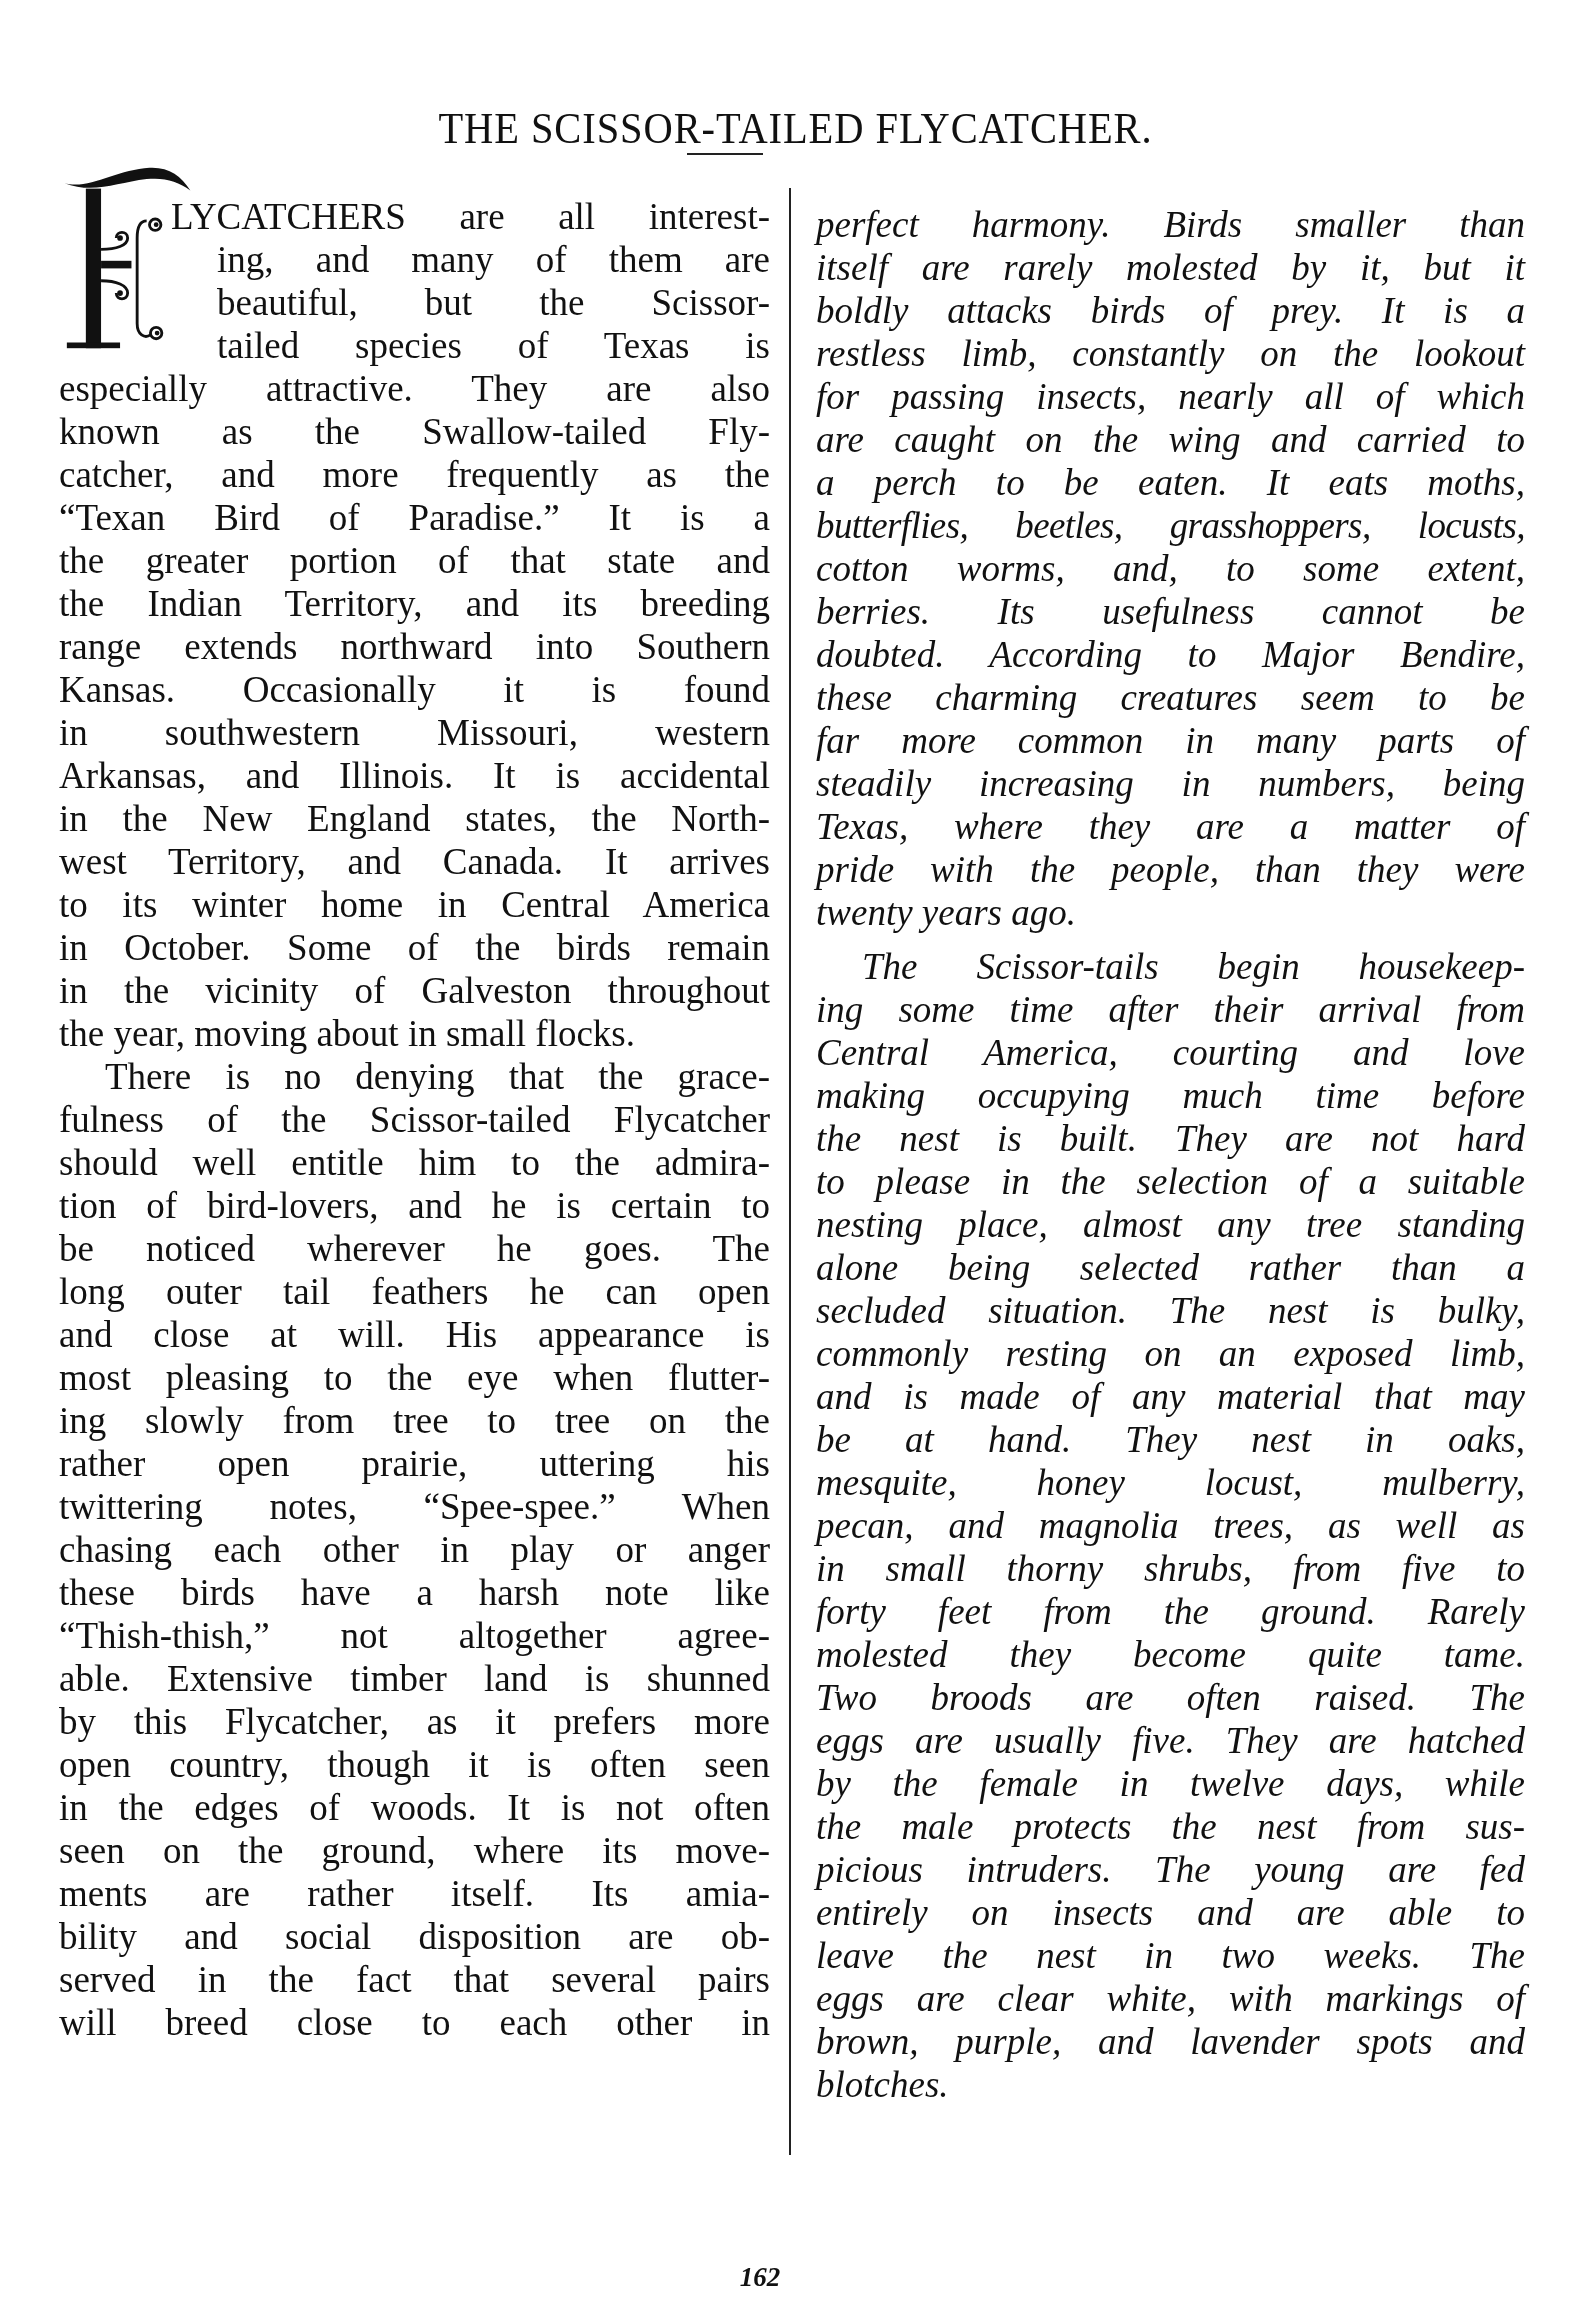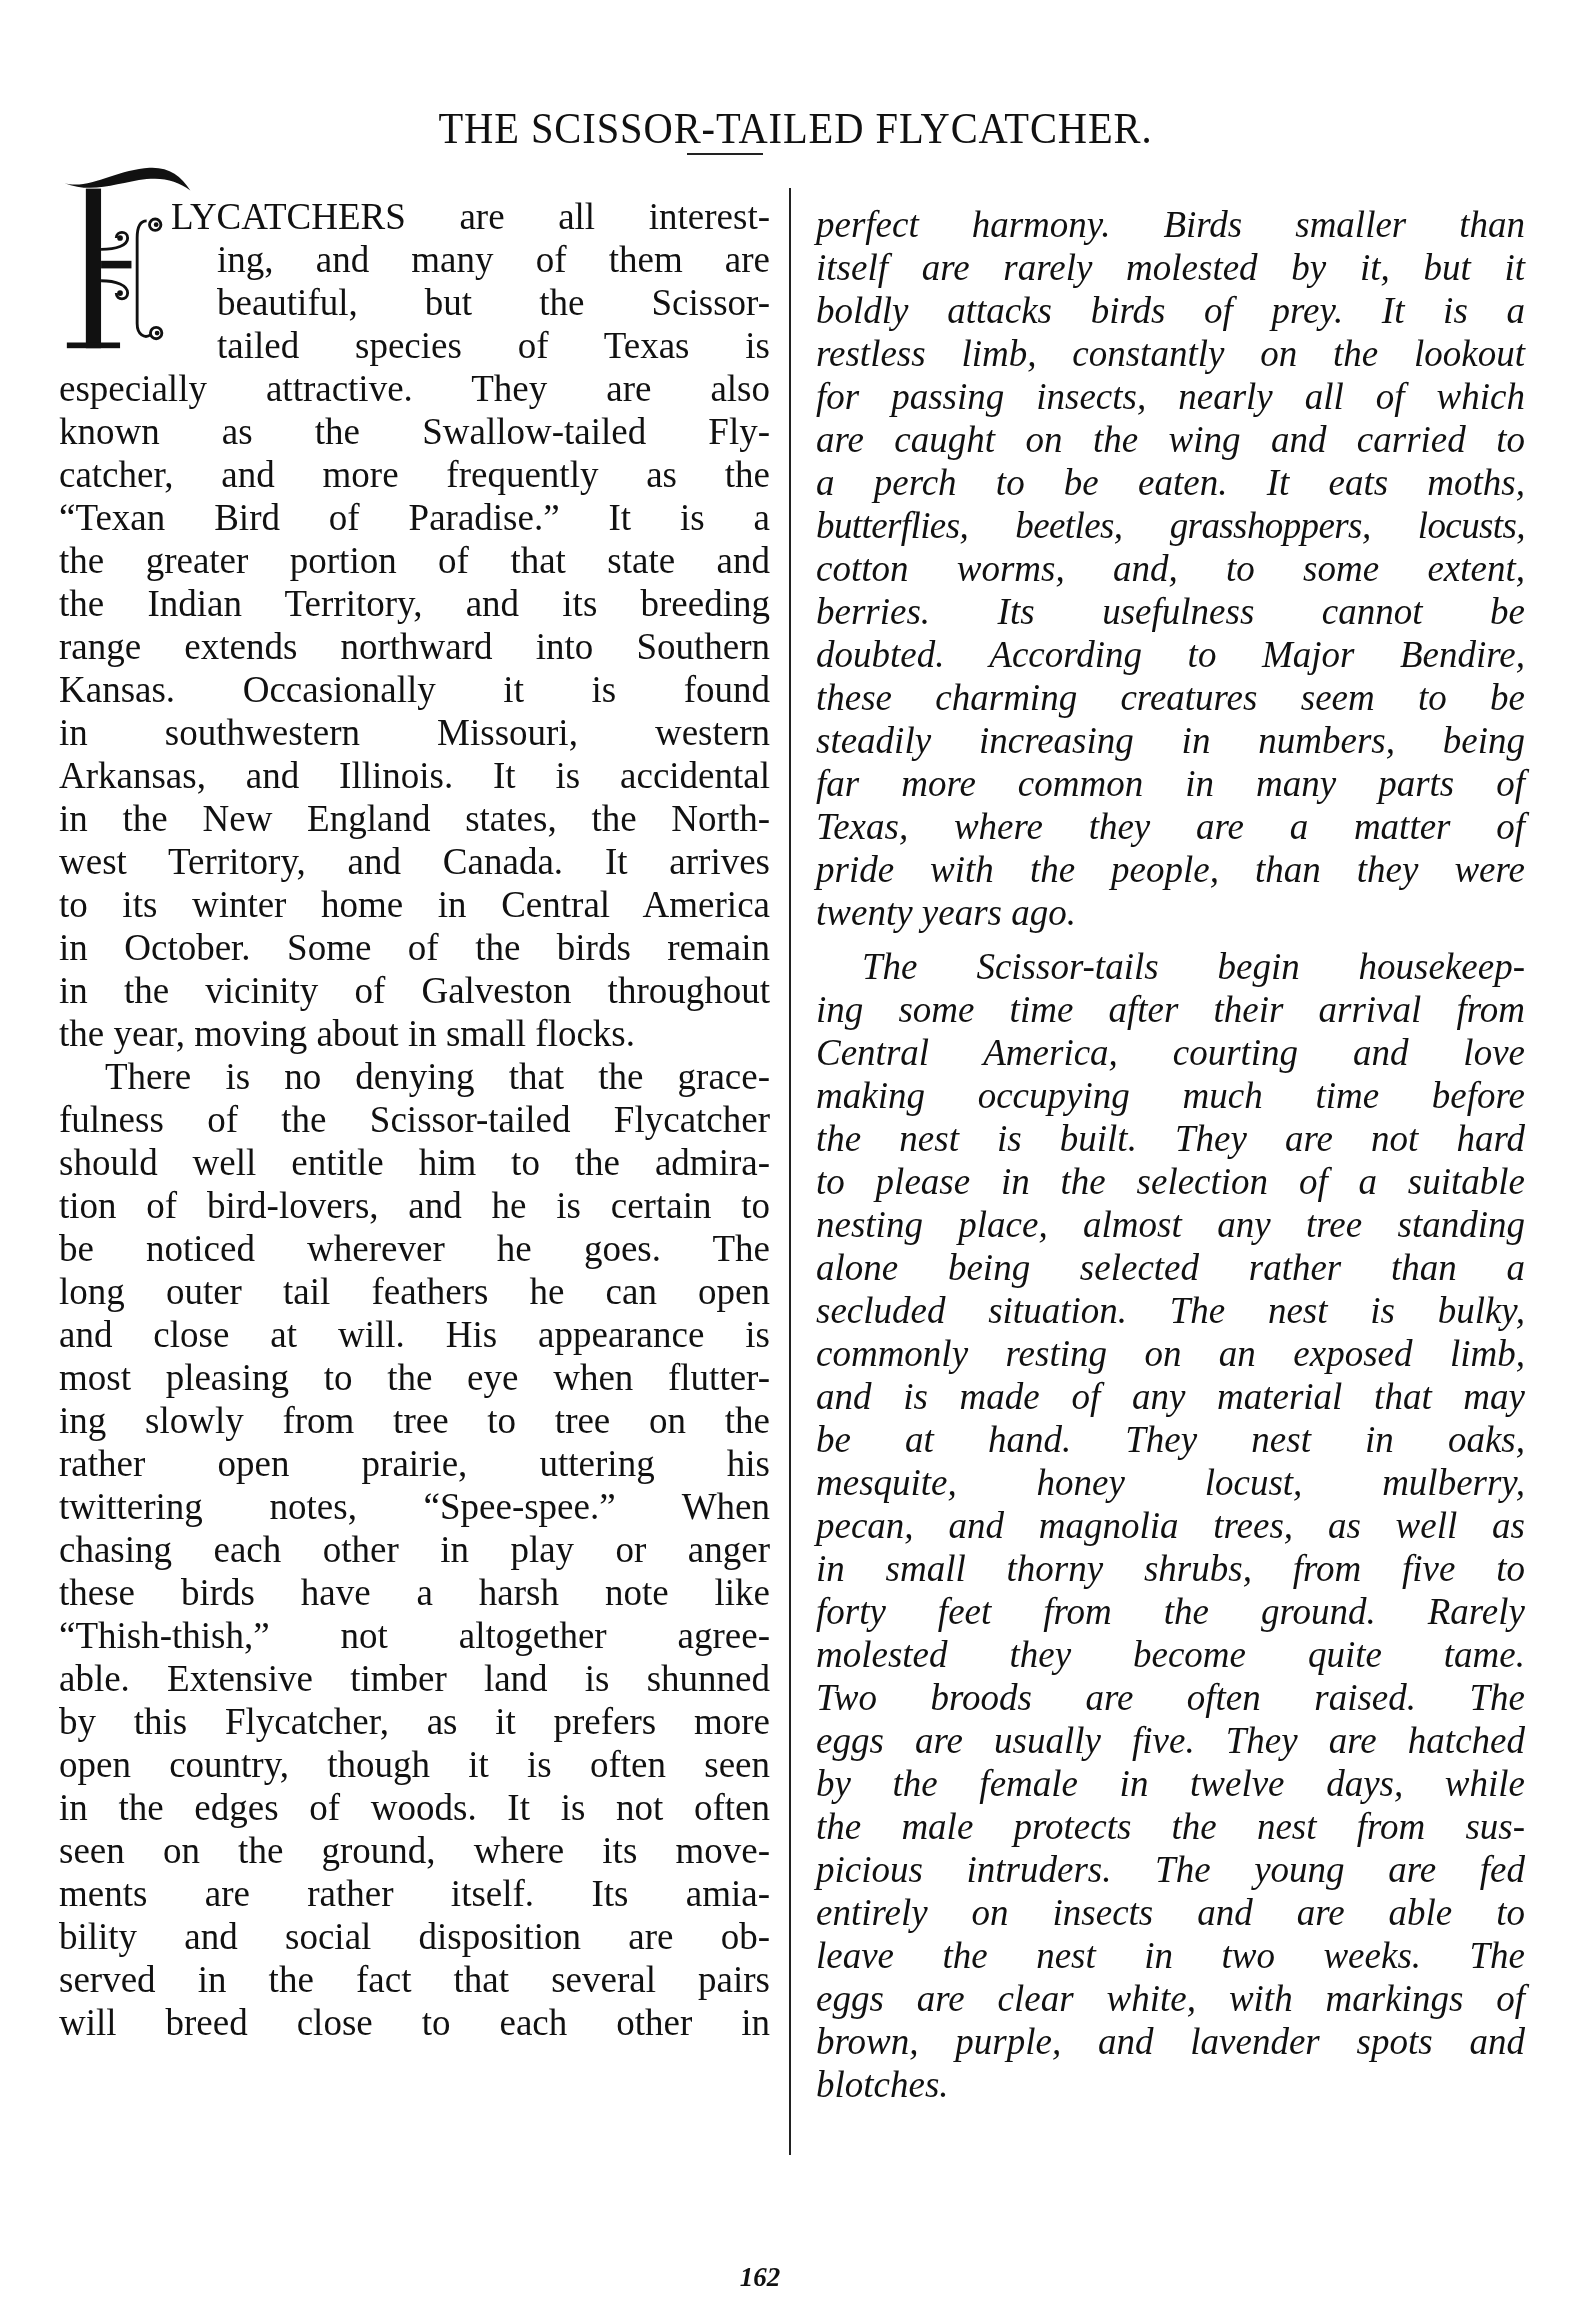--- a/index.html
+++ b/index.html
@@ -126,22 +126,22 @@
   <span class="line">boldly attacks birds of prey. It is a</span>
   <span class="line">restless limb, constantly on the lookout</span>
   <span class="line">for passing insects, nearly all of which</span>
   <span class="line">are caught on the wing and carried to</span>
   <span class="line">a perch to be eaten. It eats moths,</span>
   <span class="line" style="letter-spacing:-0.6px">butterflies, beetles, grasshoppers, locusts,</span>
   <span class="line">cotton worms, and, to some extent,</span>
   <span class="line">berries. Its usefulness cannot be</span>
   <span class="line">doubted. According to Major Bendire,</span>
   <span class="line">these charming creatures seem to be</span>
+  <span class="line">far more common in many parts of</span>
   <span class="line">steadily increasing in numbers, being</span>
-  <span class="line">far more common in many parts of</span>
   <span class="line">Texas, where they are a matter of</span>
   <span class="line">pride with the people, than they were</span>
   <span class="line last">twenty years ago.</span>
   <div class="para-gap"></div>
   <span class="line indent">The Scissor-tails begin housekeep-</span>
   <span class="line">ing some time after their arrival from</span>
   <span class="line">Central America, courting and love</span>
   <span class="line">making occupying much time before</span>
   <span class="line">the nest is built. They are not hard</span>
   <span class="line">to please in the selection of a suitable</span>

